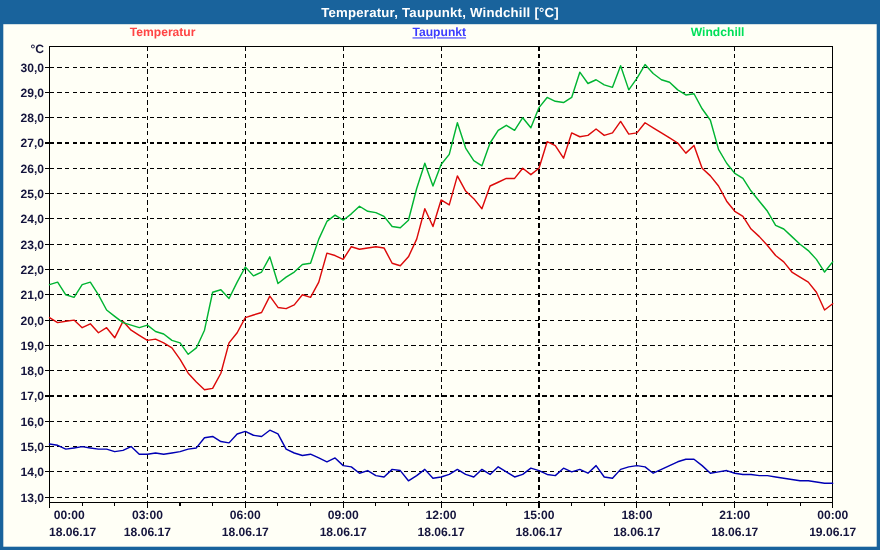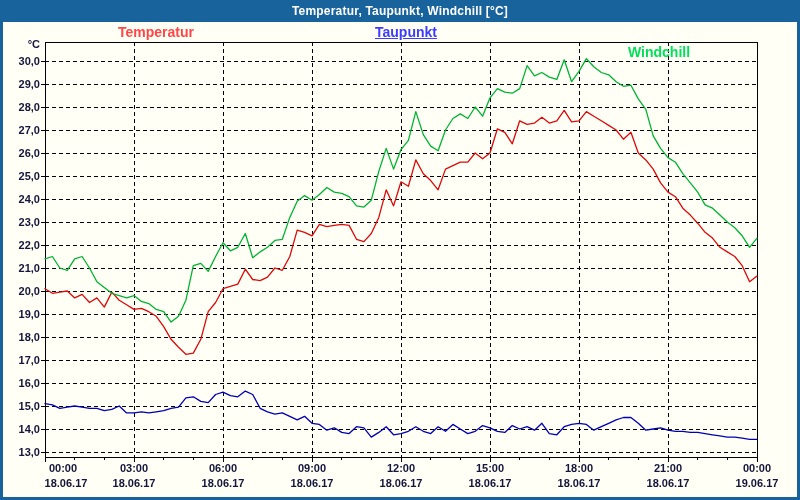--- a/index.html
+++ b/index.html
@@ -13,21 +13,21 @@
     background:#19639c;color:#ffffff;
     display:flex;align-items:center;justify-content:center;
     font-size:12px;font-weight:bold;letter-spacing:0.2px;
   }
   .panel{
     position:absolute;left:3px;top:22px;width:794px;height:475px;
     background:#fffff6;
   }
   .legend-label{
     position:absolute;top:24px;height:15px;
-    font-size:14px;font-weight:bold;white-space:nowrap;
+    font-size:11px;font-weight:bold;white-space:nowrap;
   }
   #legend-temperatur{left:118px;}
   #legend-taupunkt{left:375px;}
   #legend-windchill{left:628px;}
   svg text{
     font-family:"Liberation Sans",sans-serif;
     font-size:11px;font-weight:bold;fill:#14143c;
   }
   .grid{stroke:#000000;stroke-width:1;stroke-dasharray:4 3;shape-rendering:crispEdges;}
   .axis{stroke:#000000;stroke-width:1;shape-rendering:crispEdges;fill:none;}
@@ -152,15 +152,15 @@
       <polyline points="42.0,236.8 49.4,234.5 56.8,246.0 64.3,248.3 71.7,236.8 79.1,234.5 86.5,246.0 93.9,259.8 101.3,265.6 108.8,271.3 116.2,273.6 123.6,275.9 131.0,273.6 138.4,279.4 145.8,281.6 153.3,287.4 160.7,289.7 168.1,300.1 175.5,294.3 182.9,278.2 190.3,243.7 197.8,241.4 205.2,249.4 212.6,234.5 220.0,220.7 227.4,228.8 234.8,225.3 242.3,211.5 249.7,235.7 257.1,229.9 264.5,225.3 271.9,218.4 279.3,217.3 286.8,195.4 294.2,179.3 301.6,173.6 309.0,178.2 316.4,172.4 323.8,165.5 331.3,170.1 338.7,171.3 346.1,174.7 353.5,183.9 360.9,185.1 368.3,178.2 375.8,149.4 383.2,126.4 390.6,147.1 398.0,127.6 405.4,118.3 412.8,89.6 420.3,112.6 427.7,124.1 435.1,128.7 442.5,108.0 449.9,96.5 457.3,91.9 464.8,96.5 472.2,85.0 479.6,94.2 487.0,75.8 494.4,66.6 501.8,70.1 509.3,71.2 516.7,66.6 524.1,43.6 531.5,53.9 538.9,50.5 546.3,55.1 553.8,57.4 561.2,37.8 568.6,59.7 576.0,49.3 583.4,36.7 590.8,44.8 598.3,50.5 605.7,52.8 613.1,59.7 620.5,64.3 627.9,63.2 635.3,76.9 642.8,87.3 650.2,113.8 657.6,126.4 665.0,135.6 672.4,140.2 679.8,151.7 687.3,160.9 694.7,170.1 702.1,182.8 709.5,186.2 716.9,193.1 724.3,200.0 731.8,205.8 739.2,213.8 746.6,225.3 754.0,216.1" fill="none" stroke="#00b432" stroke-width="1.3" stroke-linejoin="round" stroke-linecap="round"></polyline>
     </svg>
 </div>
 
 <span class="legend-label" id="legend-temperatur" style="color: rgb(255, 69, 69);">
   <span>Temperatur</span>
 </span>
 <span class="legend-label" id="legend-taupunkt" style="color: rgb(60, 60, 255); text-decoration: underline;">
   <span>Taupunkt</span>
 </span>
-<span class="legend-label" id="legend-windchill" style="color: rgb(0, 224, 90); margin-top: 20px;">
+<span class="legend-label" id="legend-windchill" style="color: rgb(0, 224, 90);">
   <span>Windchill</span>
 </span>
 
 </body></html>

